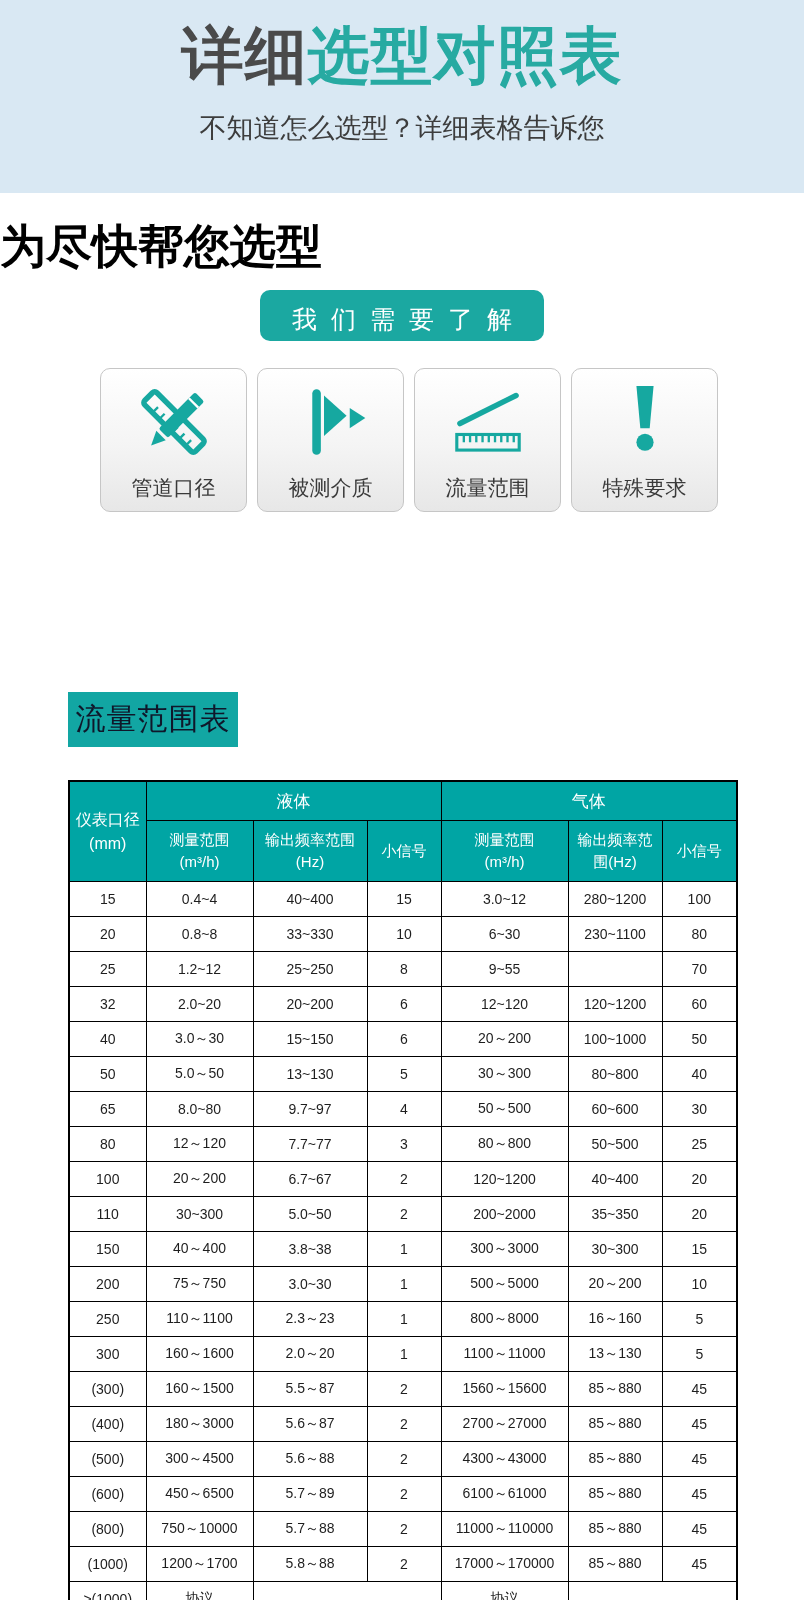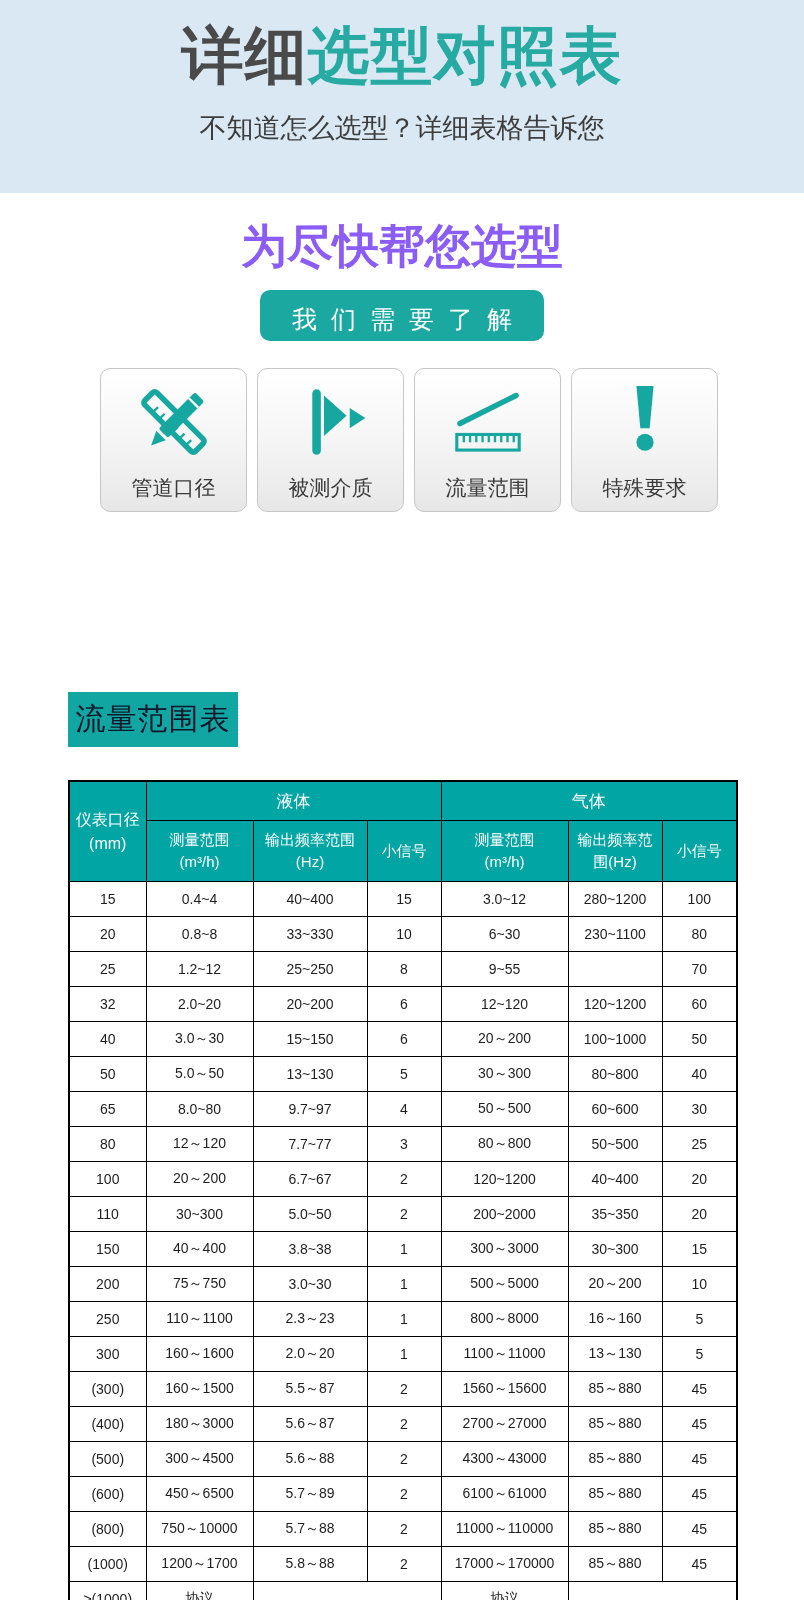--- a/index.html
+++ b/index.html
@@ -9,22 +9,22 @@
   
   .hero{position:absolute;top:0;left:0;width:804px;height:193px;background:#d9e8f3;}
   .hero-title{position:absolute;top:22px;left:0;width:100%;text-align:center;
     font-size:62px;font-weight:900;letter-spacing:1px;line-height:1.1;}
   .t-dark{color:#4a4a4a;}
   .t-accent{color:#27aaa2;}
   .hero-sub{position:absolute;top:110px;left:0;width:100%;text-align:center;
     font-size:27px;color:#3d3d3d;}
 
   
-  .sec-heading{position:absolute;top:216px;left:0;width:100%;text-align:center;
-    font-size:46px;font-weight:900;color:#8b5cf6;}
+  .sec-heading{position:absolute;top:216px;left:0;width:100%;
+    font-size:46px;font-weight:900;color:#000000;}
   .pill{position:absolute;top:290px;left:50%;transform:translateX(-50%);
     background:#1ba8a1;color:#fff;border-radius:10px;height:43px;line-height:43px;
     padding:8px 18px 0 32px;font-size:25px;letter-spacing:14px;white-space:nowrap;}
 
   
   .cards{position:absolute;top:368px;left:100px;width:620px;display:flex;gap:10px;}
   .card{box-sizing:border-box;width:147px;height:144px;border:1px solid #c6c6c6;border-radius:10px;
     background:linear-gradient(180deg,#ffffff 0%,#f4f4f4 55%,#e7e7e7 100%);
     display:flex;flex-direction:column;align-items:center;padding-bottom:9px;}
   .icon-wrap{flex:1;display:flex;align-items:center;justify-content:center;width:100%;}

